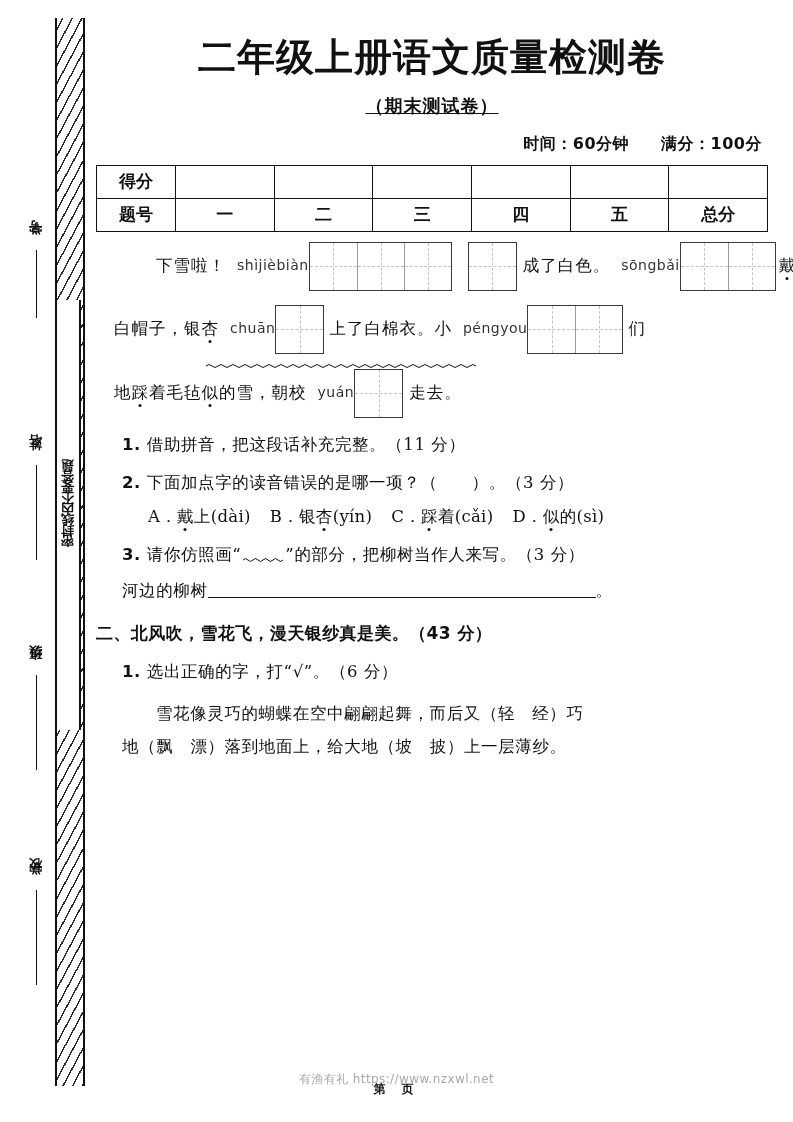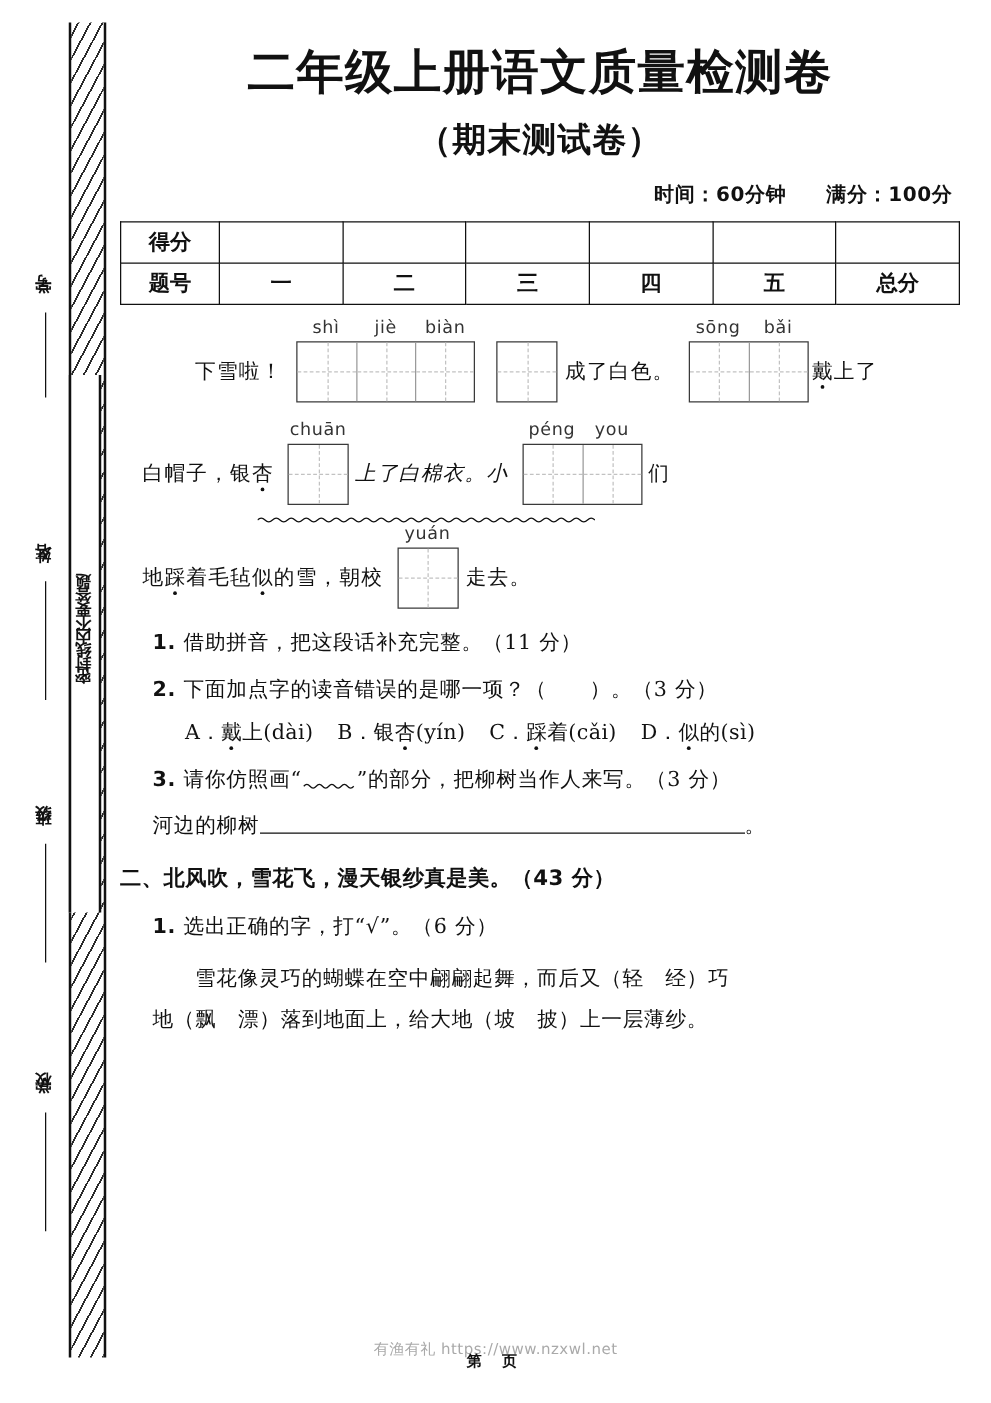--- a/index.html
+++ b/index.html
@@ -59,22 +59,23 @@
   .content{position:absolute;left:96px;top:0;width:672px;}
 
   .title{
     text-align:center;
     font-size:38px;font-weight:700;letter-spacing:1px;
     margin:36px 0 0 0;line-height:1.15;
     font-family:"DejaVu Sans","Liberation Sans",sans-serif;
   }
   .subtitle{
     text-align:center;
-    font-size:27px;font-weight:700;letter-spacing:1px;
+    font-size:18px;font-weight:700;letter-spacing:1px;
     margin:14px 0 0 0;
+    text-decoration:underline;
   }
   .meta{
     text-align:right;font-size:16px;font-weight:700;
     margin:16px 6px 0 0;letter-spacing:0.5px;
   }
   .meta span{margin-left:26px;}
 
   
   table.score{
     border-collapse:collapse;width:100%;margin-top:10px;
@@ -131,21 +132,21 @@
   }
 
   
   .prow{
     display:flex;align-items:flex-end;
     margin-top:10px;
     font-family:"DejaVu Serif","Liberation Serif",serif;
     font-size:16.5px;
   }
   .prow .txt{padding-bottom:14px;white-space:nowrap;letter-spacing:1px;}
-  .gw{display:flex;flex-direction:column;align-items:flex-start;padding-left:11px;}
+  .gw{display:flex;flex-direction:row;align-items:center;padding-left:11px;}
   .py{
     font-family:"DejaVu Sans","Liberation Sans",sans-serif;
     font-size:14px;color:#333;letter-spacing:0.5px;
     margin-bottom:3px;white-space:nowrap;
     display:flex;justify-content:space-around;width:100%;
   }
   .py span{flex:1;text-align:center;}
   .grid{
     display:flex;border:1.4px solid #3a3a3a;background:#fff;
   }
@@ -282,21 +283,21 @@
     <div class="prow" style="margin-left:18px;margin-top:14px;">
       <div class="txt">白帽子，银<span class="dot">杏</span></div>
       <div class="gw">
         <div class="py">
           <span>chuān</span>
         </div>
         <div class="grid">
           <div class="cell"></div>
         </div>
       </div>
-      <div class="txt" style="padding-left:5px;font-style:italic;">上了白棉衣。小</div>
+      <div class="txt" style="padding-left:5px;">上了白棉衣。小</div>
       <div class="gw">
         <div class="py">
           <span>péng</span>
           <span>you</span>
         </div>
         <div class="grid">
           <div class="cell"></div>
           <div class="cell"></div>
         </div>
       </div>

